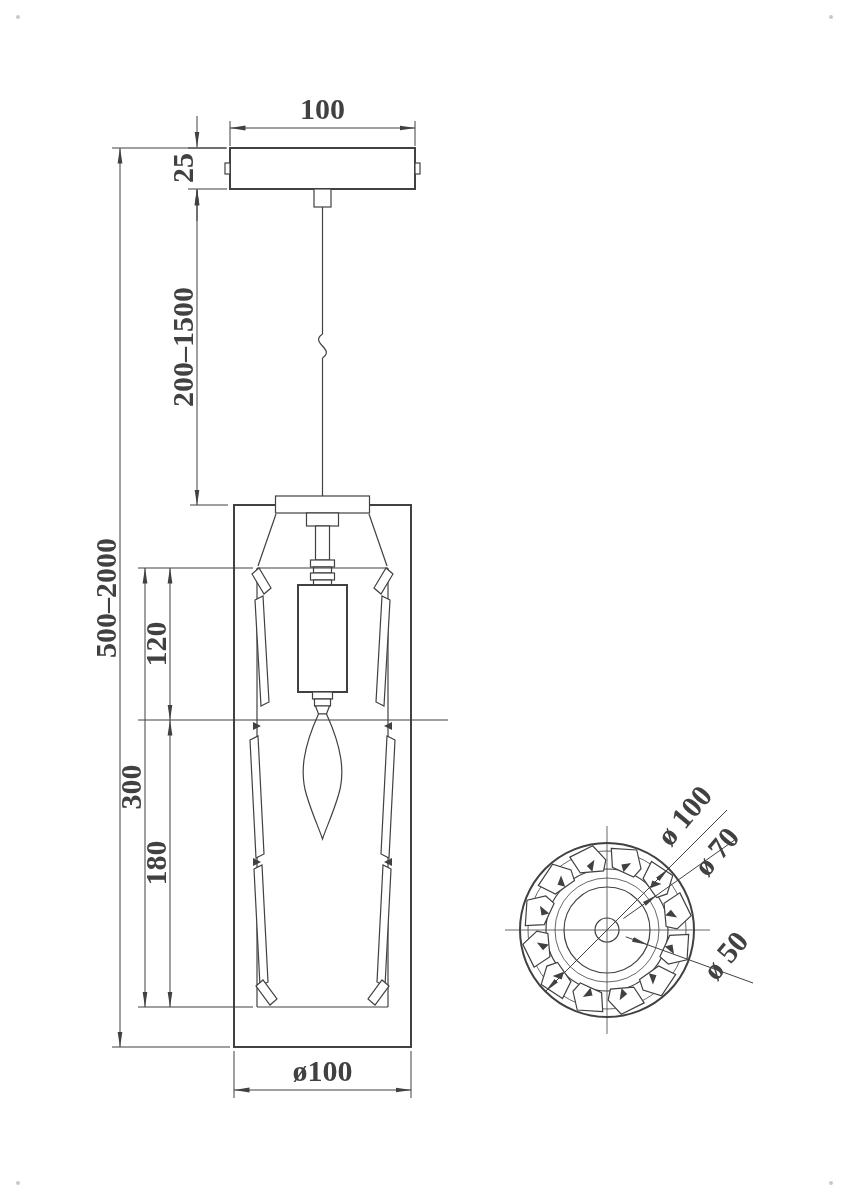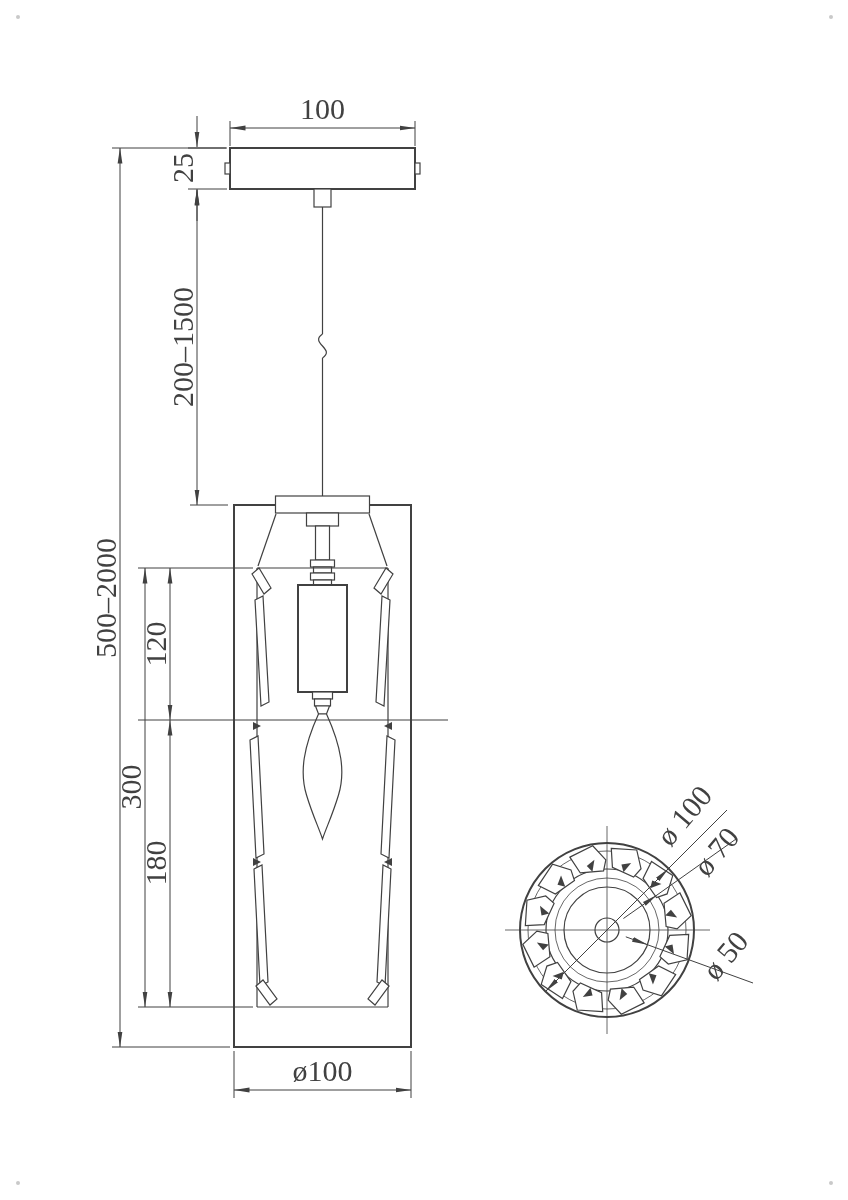--- a/index.html
+++ b/index.html
@@ -1,16 +1,16 @@
 <!DOCTYPE html>
 <html style="--line: #414141; --background: #ffffff; --mark: #c9c9c9;"><head>
 <meta charset="utf-8">
 <style>
   html,body{margin:0;padding:0;background:#fff;}
-  .stage{position:relative;width:848px;height:1200px;background:var(--background,#ffffff);overflow:hidden;}
+  .stage{position:relative;width:848px;height:1200px;background:var(--background,#ffffff);overflow:hidden;font-weight:bold;}
   svg{display:block;color:var(--line,#414141);}
   svg text{font-family:"Liberation Serif","DejaVu Serif",serif;font-size:30px;fill:currentColor;}
   .obj{stroke:currentColor;stroke-width:2;fill:none;}
   .det{stroke:currentColor;stroke-width:1.2;fill:none;}
   .dim{stroke:currentColor;stroke-width:1;fill:none;}
   .hair{stroke:currentColor;stroke-width:0.8;fill:none;}
   .whitefill{fill:#ffffff;}
   .arrfill{fill:var(--line,#414141);stroke:none;}
   .mark{fill:var(--mark,#c9c9c9);}
 </style>

